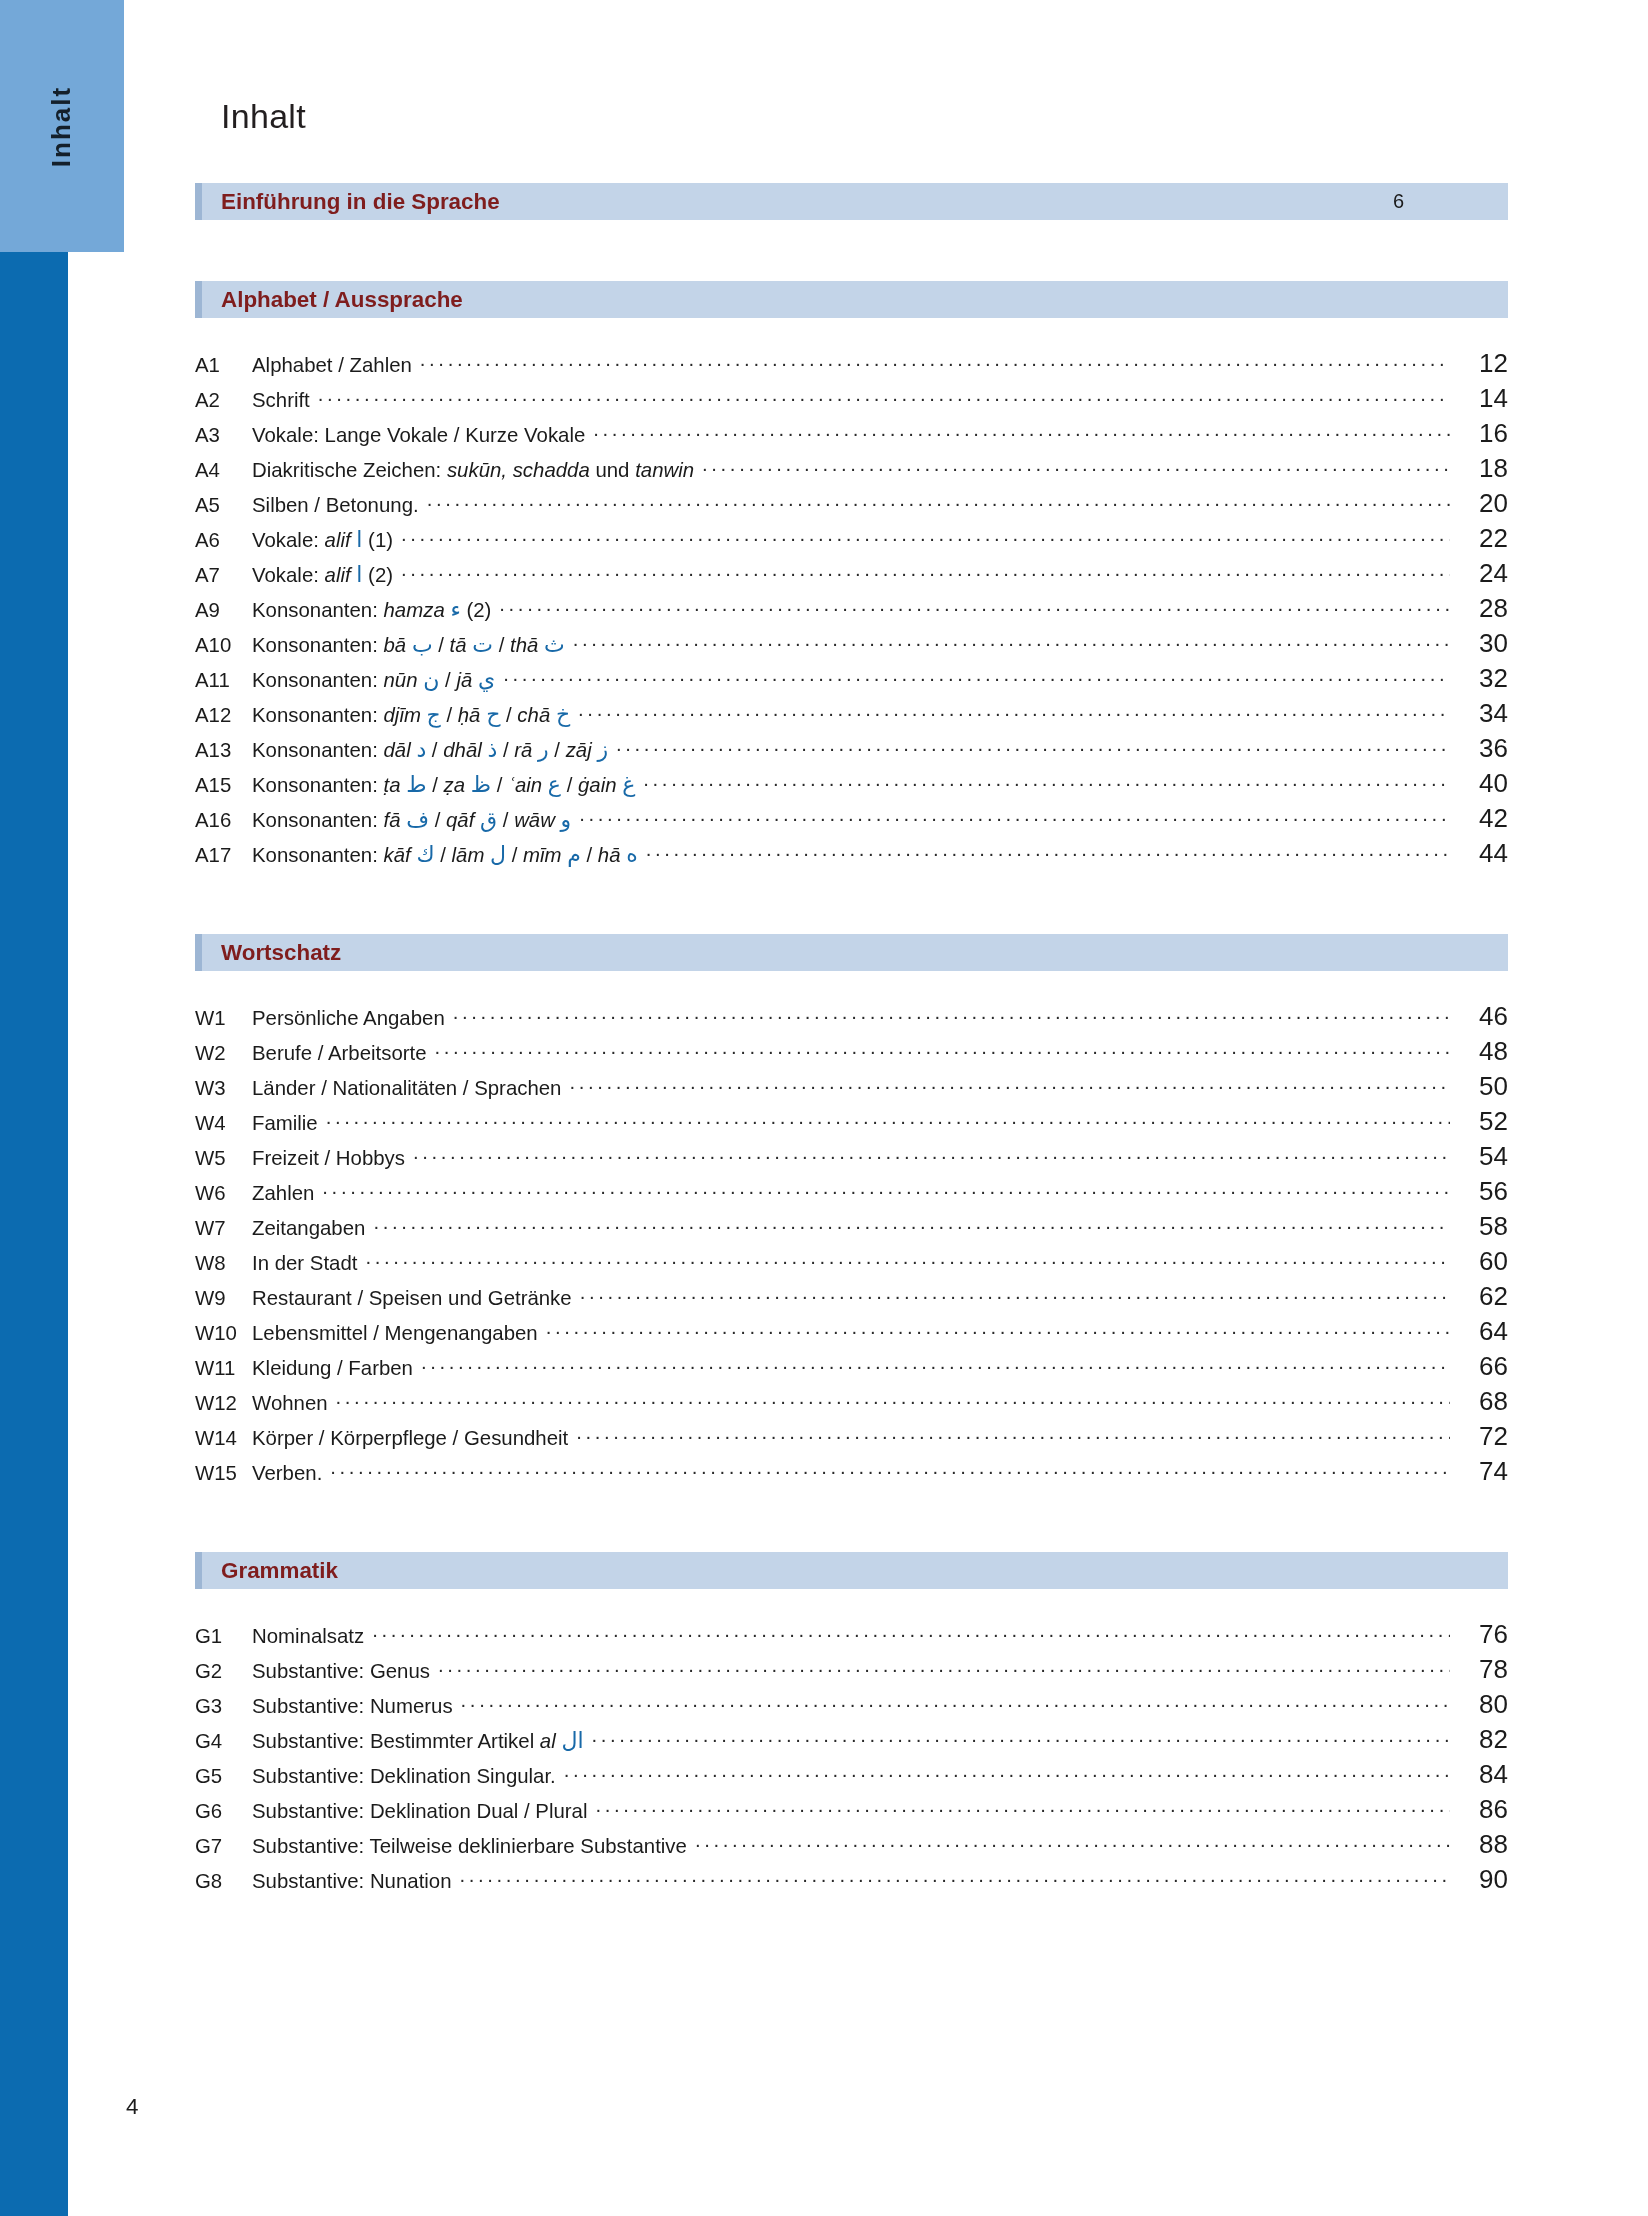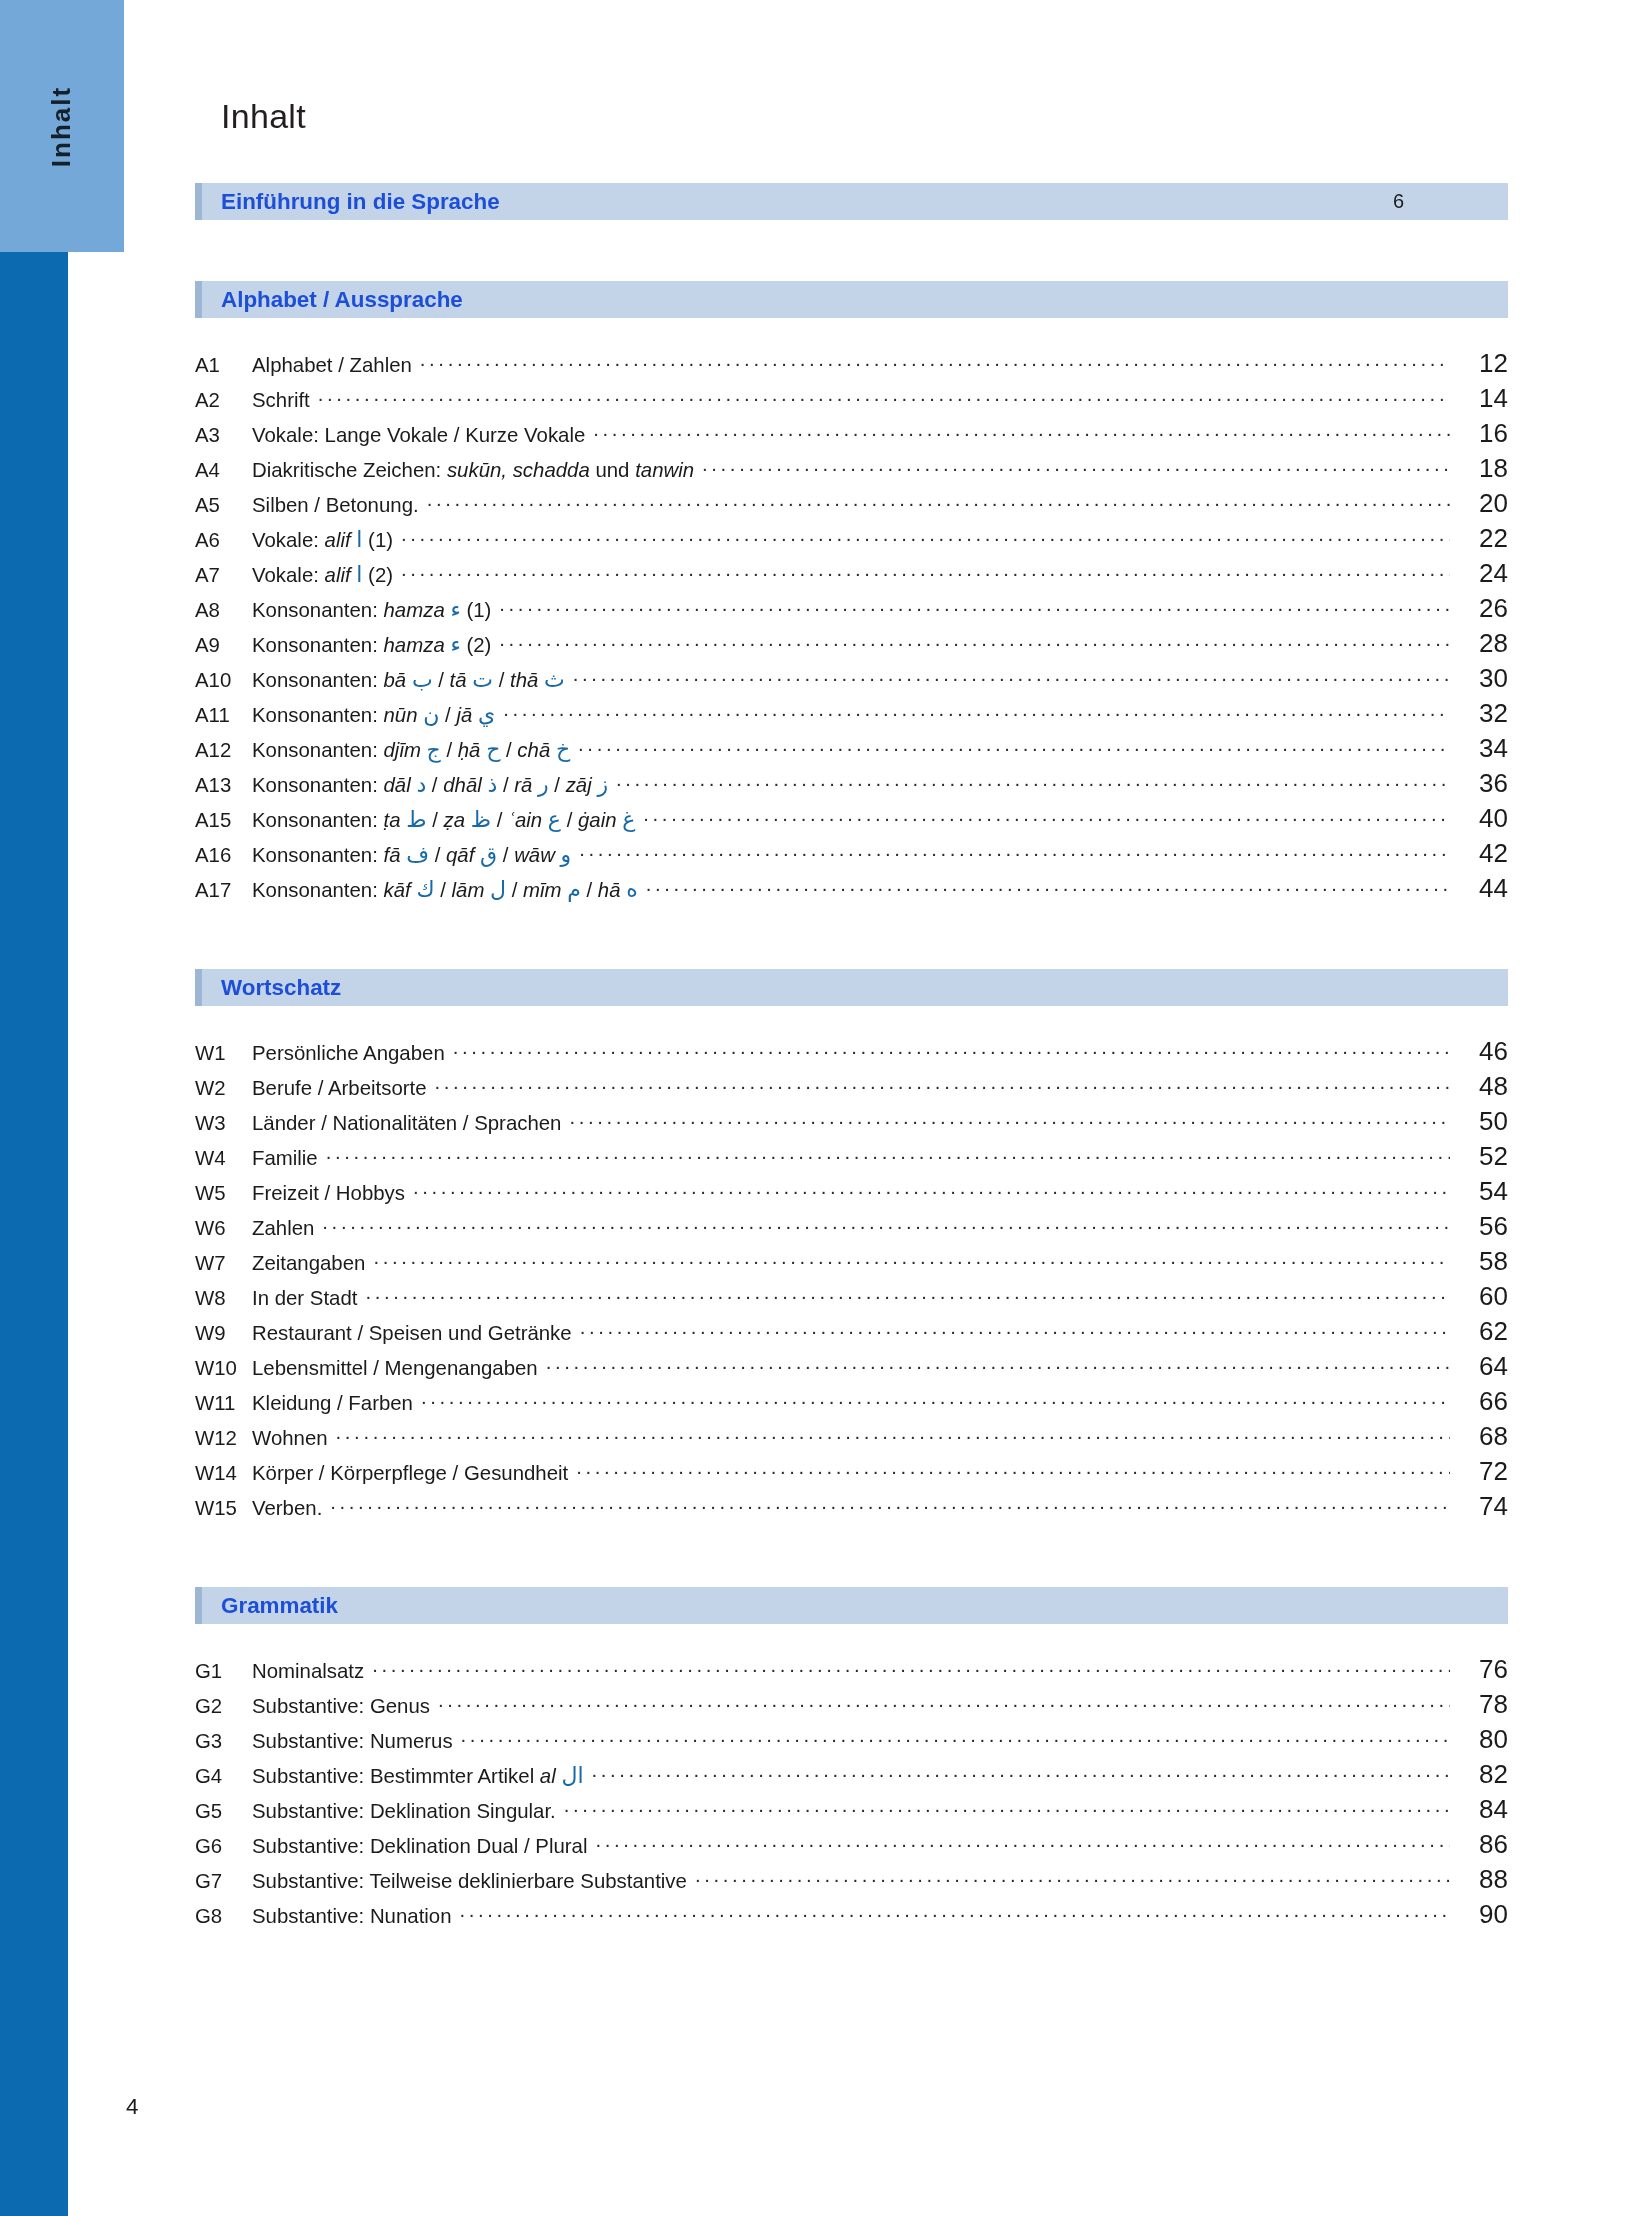--- a/index.html
+++ b/index.html
@@ -90,21 +90,21 @@
     top: 0;
     bottom: 0;
     width: 6.6px;
     background: #9DB6D4;
   }
   .band-title {
     position: absolute;
     left: 26px;
     font-size: 22.4px;
     font-weight: 600;
-    color: #1d4ed8;
+    color: #7f1d1d;
     white-space: nowrap;
   }
   .band-page {
     position: absolute;
     right: 104px;
     font-size: 20px;
     font-weight: 400;
     color: #1b1b1b;
   }
 
@@ -238,26 +238,20 @@
             <span class="leader"></span>
             <span class="pageno">22</span>
           </div>
           <div class="row">
             <span class="code">A7</span>
             <span class="title">Vokale: <i class="it">alif</i> <span class="ar">ا</span> (2)</span>
             <span class="leader"></span>
             <span class="pageno">24</span>
           </div>
           <div class="row">
-            <span class="code">A8</span>
-            <span class="title">Konsonanten: <i class="it">hamza</i> <span class="ar">ء</span> (1)</span>
-            <span class="leader"></span>
-            <span class="pageno">26</span>
-          </div>
-          <div class="row">
             <span class="code">A9</span>
             <span class="title">Konsonanten: <i class="it">hamza</i> <span class="ar">ء</span> (2)</span>
             <span class="leader"></span>
             <span class="pageno">28</span>
           </div>
           <div class="row">
             <span class="code">A10</span>
             <span class="title">Konsonanten: <i class="it">bā</i> <span class="ar">ب</span> / <i class="it">tā</i> <span class="ar">ت</span> / <i class="it">thā</i> <span class="ar">ث</span></span>
             <span class="leader"></span>
             <span class="pageno">30</span>

